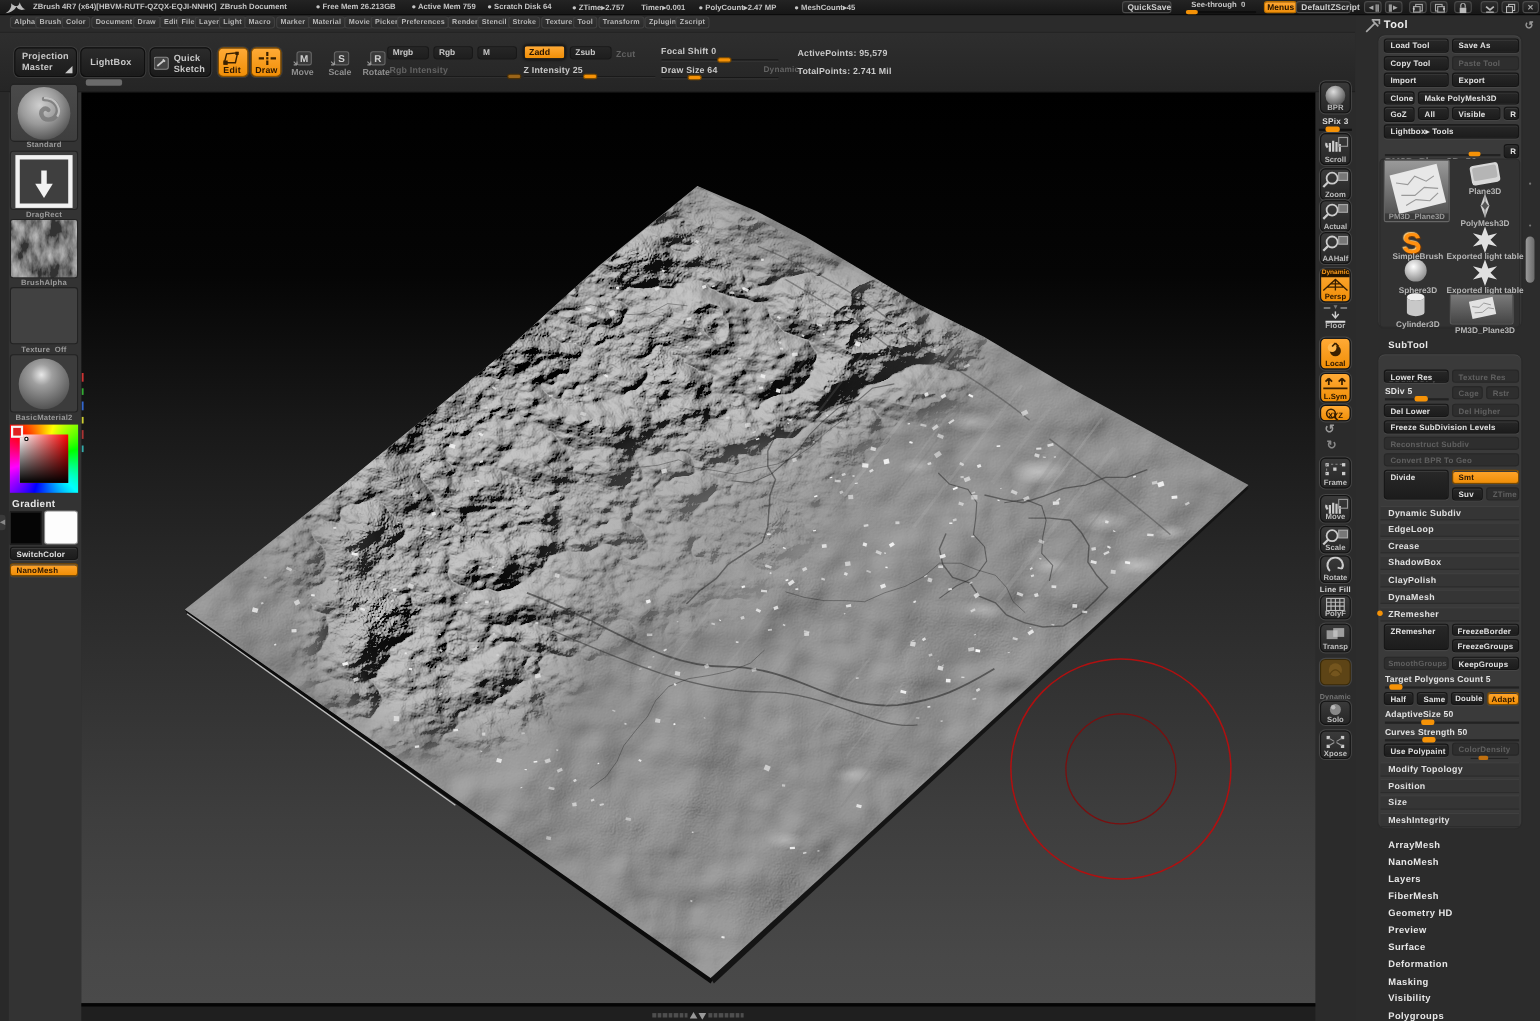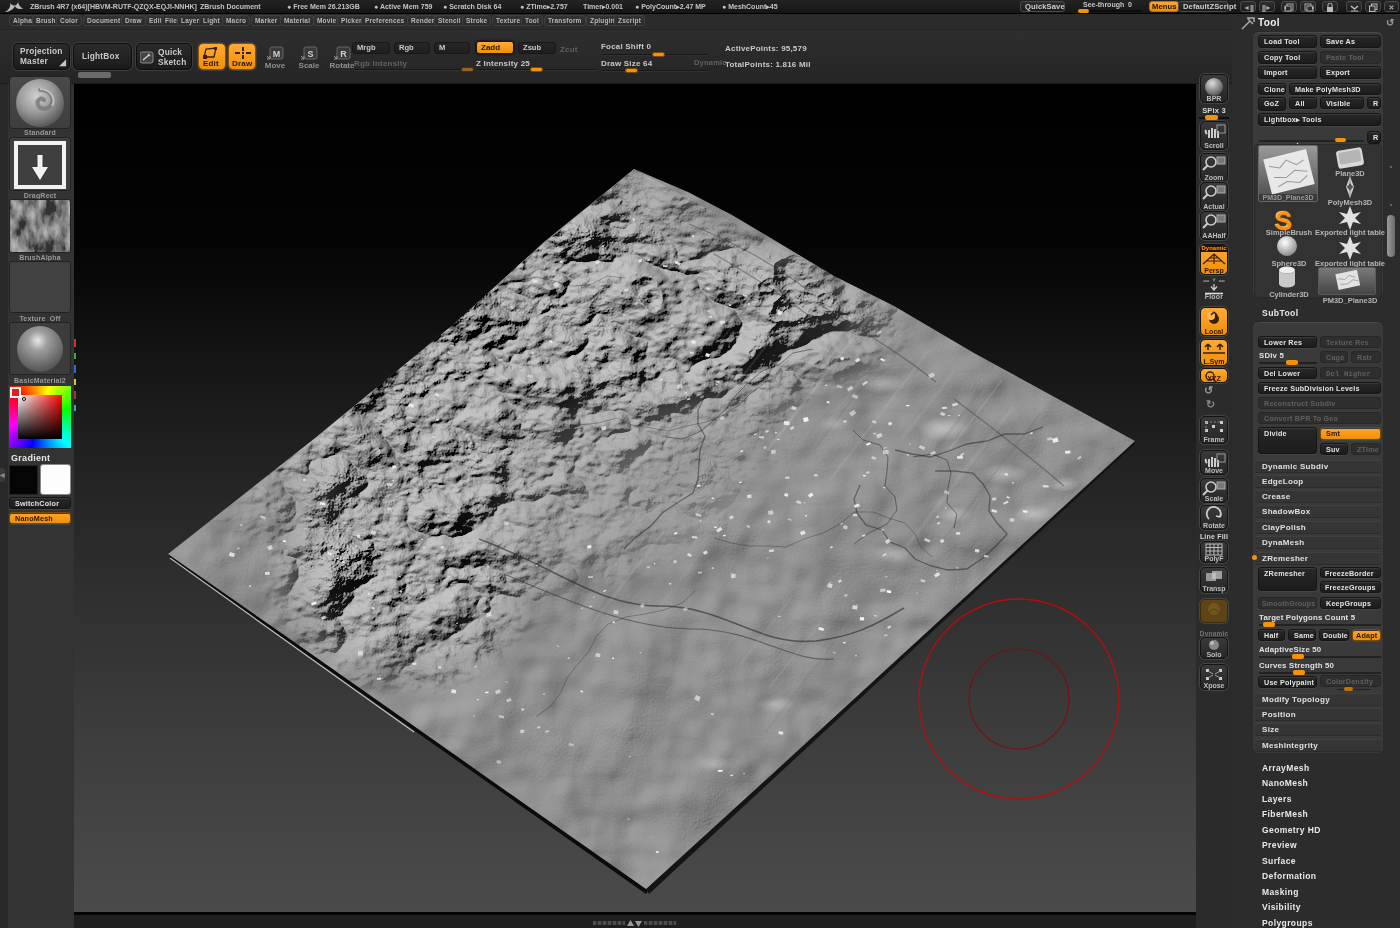--- a/index.html
+++ b/index.html
@@ -177,21 +177,21 @@
       <div class="slider" style="left:476px;top:39px;width:120px;"></div>
       <div class="shandle" style="left:530px;top:37px;"></div>
       <div class="lab" style="left:601px;top:12px;">Focal Shift 0</div>
       <div class="slider" style="left:601px;top:24px;width:107px;"></div>
       <div class="shandle" style="left:652px;top:22px;"></div>
       <div class="lab" style="left:601px;top:29px;">Draw Size 64</div>
       <div class="lab dim" style="left:694px;top:28px;font-size:7.5px">Dynamic</div>
       <div class="slider" style="left:601px;top:40px;width:107px;"></div>
       <div class="shandle" style="left:625px;top:38px;"></div>
       <div class="lab" style="left:725px;top:14px;">ActivePoints: 95,579</div>
-      <div class="lab" style="left:725px;top:30px;">TotalPoints: 1.816 Mil</div>
+      <div class="lab" style="left:725px;top:30px;">TotalPoints: 2.741 Mil</div>
       <div class="abs" style="left:78px;top:42px;width:33px;height:6px;background:#6a6a6a;border-radius:2px;"></div>
     </div>
 <div id="sidebar" class="abs">
       <div class="edge"></div>
       <div class="thumb" style="top:-8px;height:53px;border-radius:4px;overflow:hidden;"><svg width="60" height="52">
           <defs>
             <radialGradient id="sph" cx="42%" cy="35%" r="65%">
               <stop offset="0%" stop-color="#cfcfcf"></stop>
               <stop offset="55%" stop-color="#9a9a9a"></stop>
               <stop offset="100%" stop-color="#5a5a5a"></stop>
@@ -872,21 +872,21 @@
       <div class="panel" style="top:307px;height:433px;"></div>
       <div class="seclab" style="left:30px;top:326px;font-family:Liberation Mono, monospace;">Geometry</div>
       <div class="pbtn" style="left:26px;top:322px;width:59px;height:12px;">Lower Res</div>
       <div class="pbtn dis" style="left:88px;top:322px;width:61px;height:12px;">Texture Res</div>
       <div class="plab" style="left:27px;top:337px;">SDiv 5</div>
       <div class="abs" style="left:27px;top:348px;width:58px;height:2px;background:#222;"></div>
       <div class="abs" style="left:54px;top:346px;width:12px;height:5px;background:#f59207;border-radius:2px;"></div>
       <div class="pbtn dis" style="left:88px;top:337px;width:28px;height:12px;">Cage</div>
       <div class="pbtn dis" style="left:119px;top:337px;width:30px;height:12px;">Rstr</div>
       <div class="pbtn" style="left:26px;top:353px;width:59px;height:12px;">Del Lower</div>
-      <div class="pbtn dis" style="left:88px;top:353px;width:61px;height:12px;font-family:Liberation Mono, monospace;">Del Higher</div>
+      <div class="pbtn dis" style="left:88px;top:353px;width:61px;height:12px;">Del Higher</div>
       <div class="pbtn" style="left:26px;top:368px;width:123px;height:12px;">Freeze SubDivision Levels</div>
       <div class="pbtn dis" style="left:26px;top:383px;width:123px;height:12px;">Reconstruct Subdiv</div>
       <div class="pbtn dis" style="left:26px;top:398px;width:123px;height:12px;">Convert BPR To Geo</div>
       <div class="pbtn" style="left:26px;top:413px;width:59px;height:27px;">Divide</div>
       <div class="pbtn org" style="left:88px;top:413px;width:61px;height:13px;">Smt</div>
       <div class="pbtn" style="left:88px;top:429px;width:28px;height:12px;">Suv</div>
       <div class="pbtn dis" style="left:119px;top:429px;width:30px;height:12px;">ZTime</div>
       <div class="secrow" style="top:446px;">Dynamic Subdiv</div>
       <div class="secrow" style="top:461px;">EdgeLoop</div>
       <div class="secrow" style="top:476px;">Crease</div>

